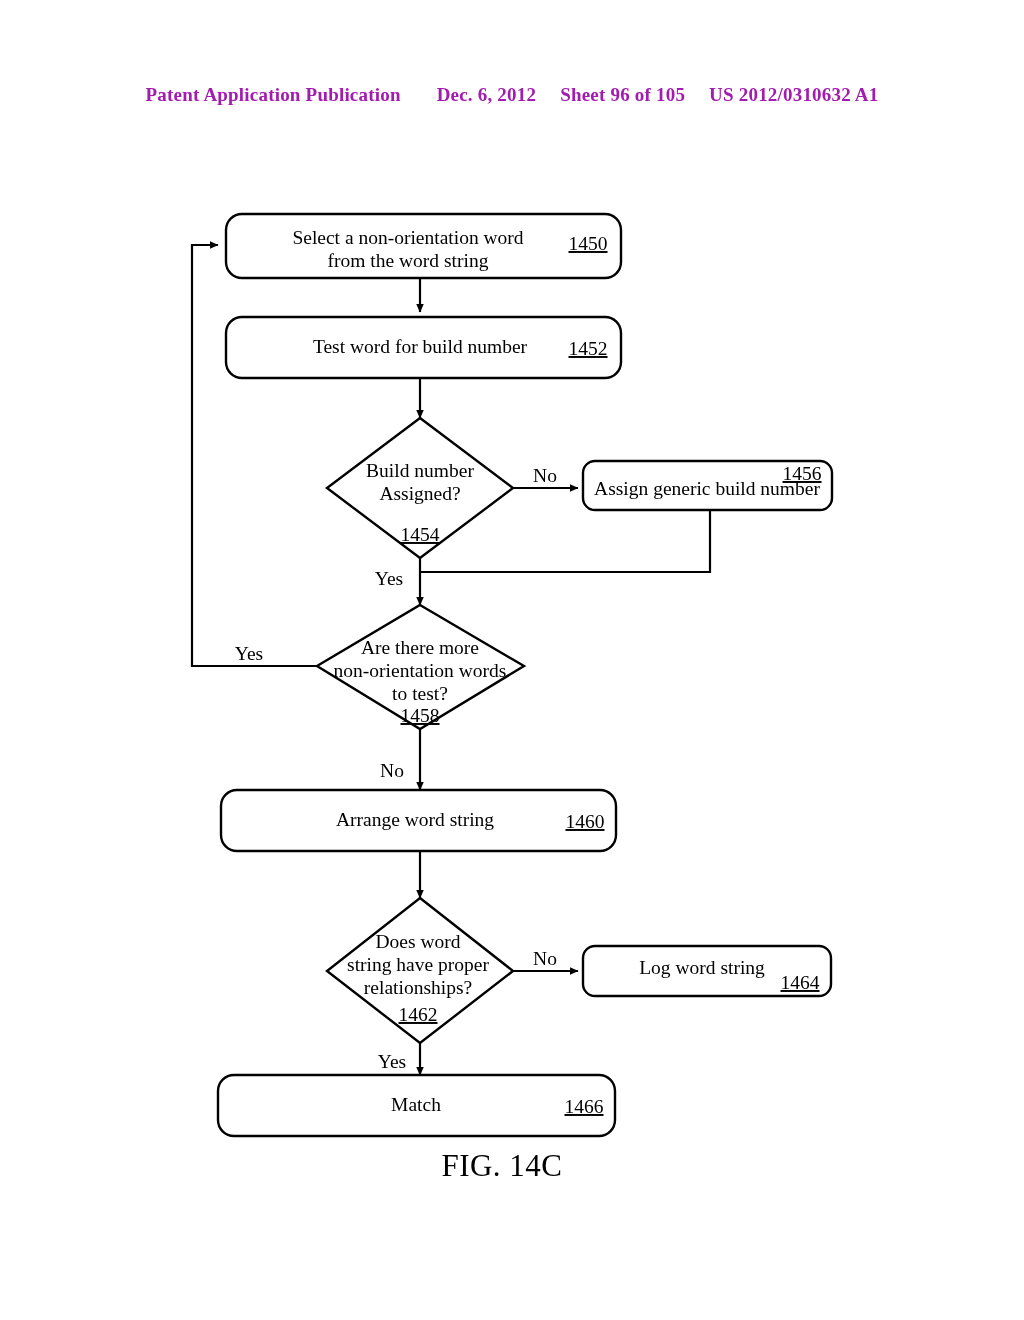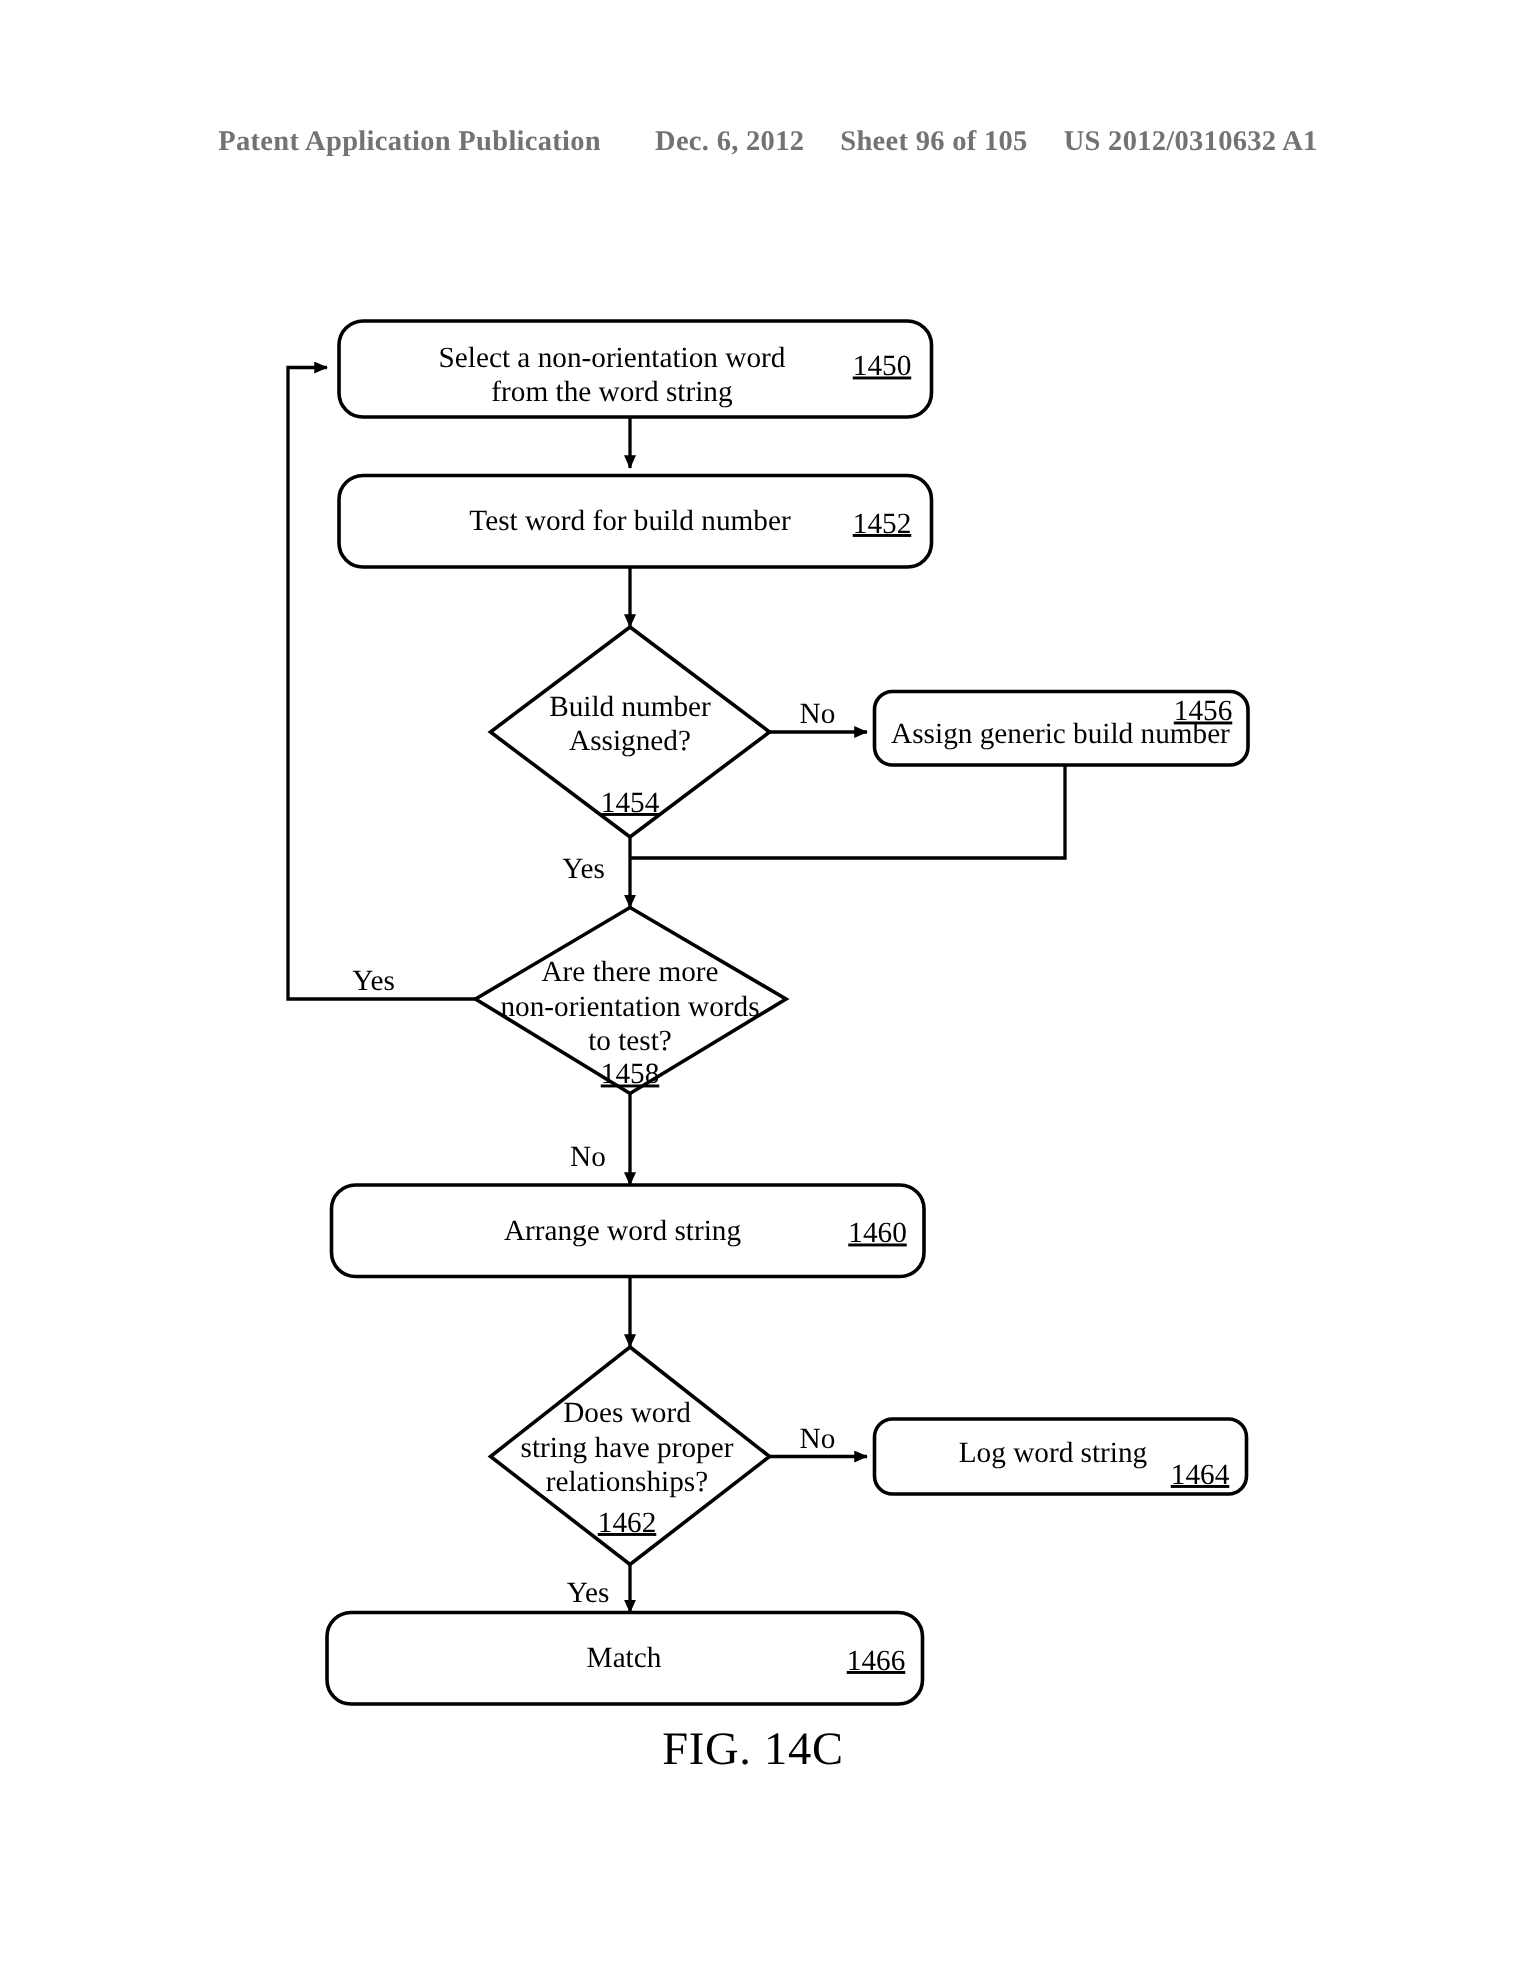--- a/index.html
+++ b/index.html
@@ -17,21 +17,21 @@
   }
   #header {
     position: absolute;
     top: 84px;
     left: 0;
     width: 1024px;
     text-align: center;
     font-family: "Liberation Serif", "DejaVu Serif", serif;
     font-weight: bold;
     font-size: 19px;
-    color: #737373;
+    color: #a21caf;
     letter-spacing: 0.2px;
     white-space: nowrap;
   }
   #header span { display: inline-block; vertical-align: baseline; }
   .hdr-gap-lg { display: inline-block; width: 36px; }
   .hdr-gap-sm { display: inline-block; width: 24px; }
 
   #figure-svg {
     position: absolute;
     top: 0;

